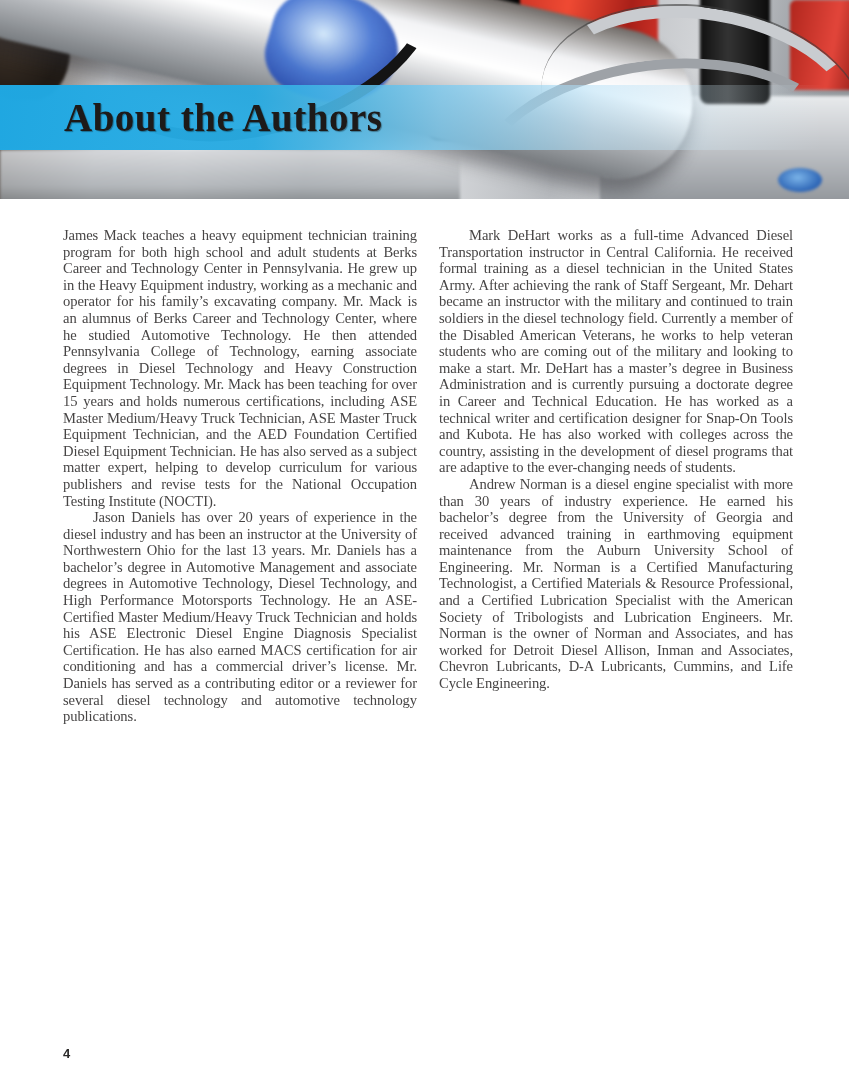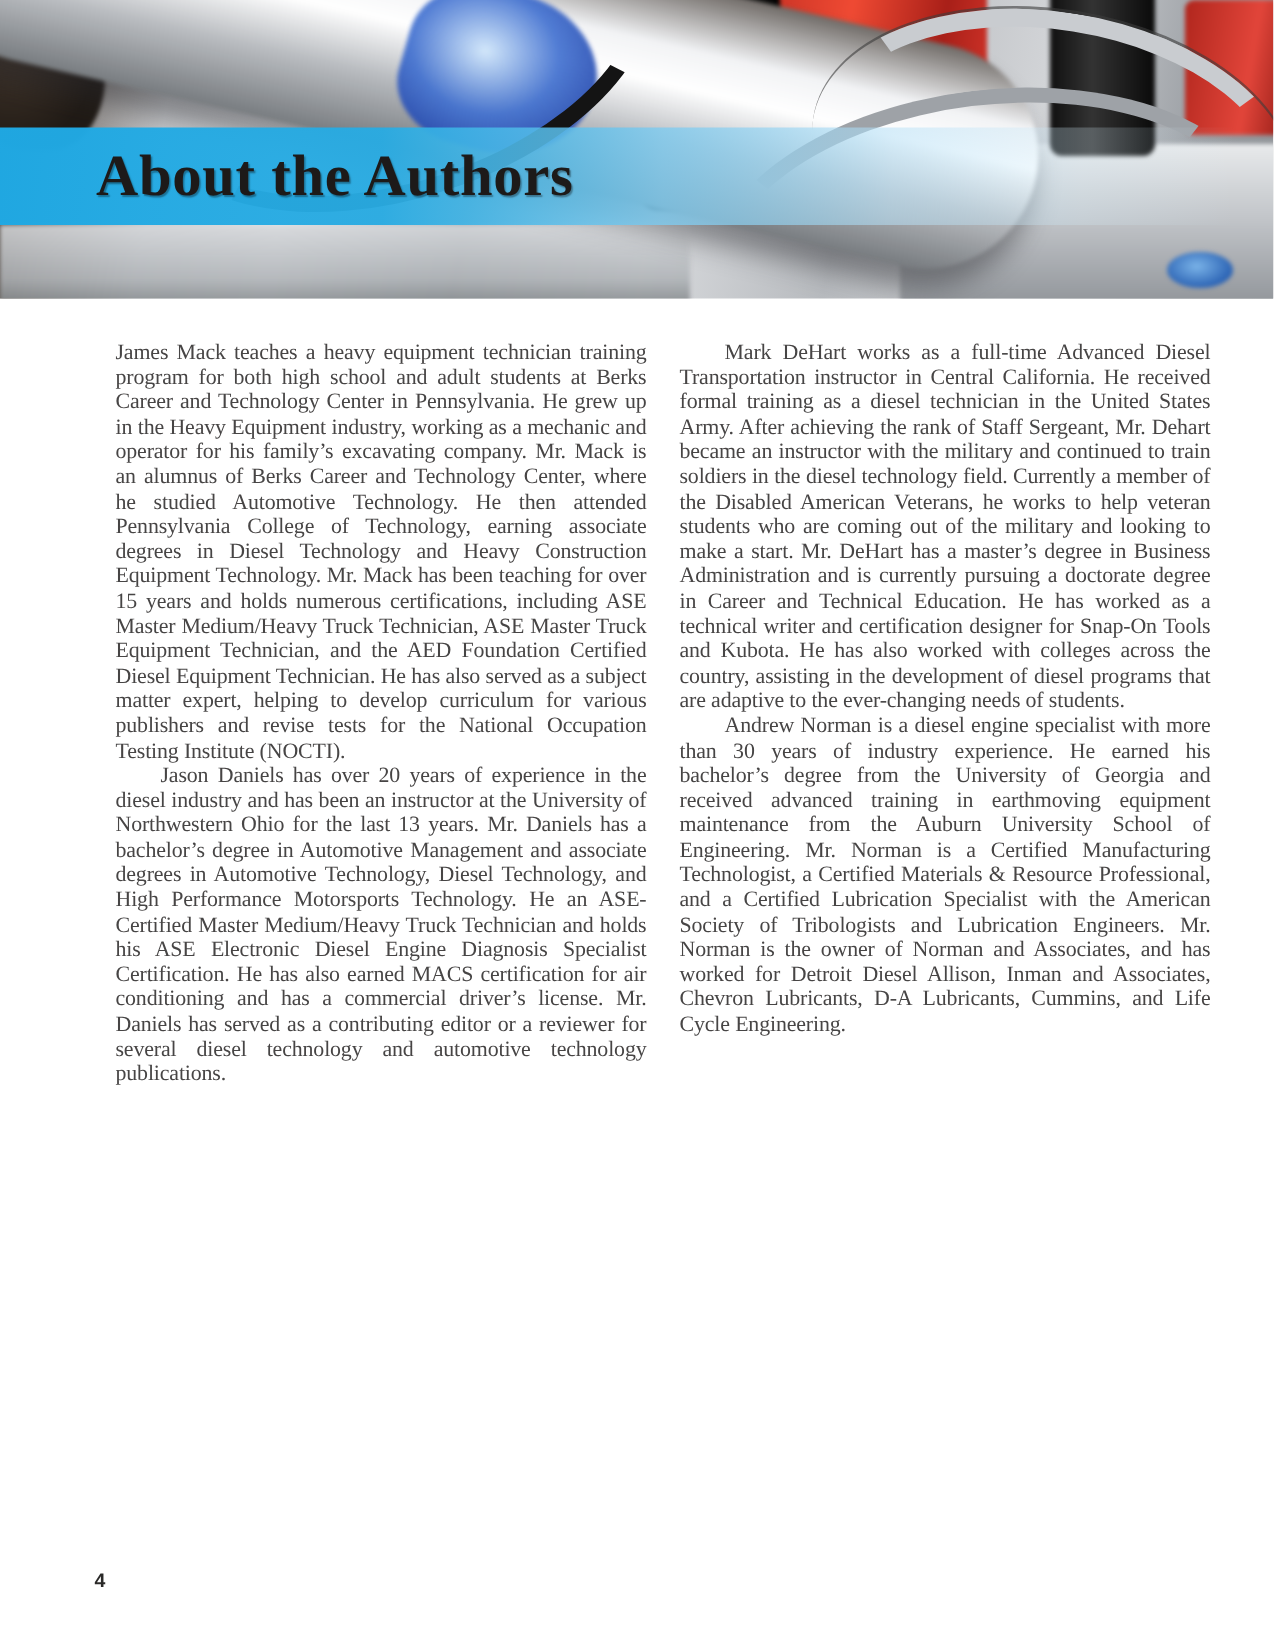--- a/index.html
+++ b/index.html
@@ -128,21 +128,21 @@
     font-weight: 700;
     color: #1d1a19;
     letter-spacing: 0.5px;
     text-shadow: 1px 1px 1px rgba(0,0,0,0.35);
     font-family: "Liberation Serif", serif;
   }
 
   
   .columns {
     position: absolute;
-    left: 77px; top: 227px;
+    left: 63px; top: 227px;
     width: 730px;
     display: flex;
     gap: 22px;
   }
   .col { flex: 1 1 0; }
   .col p {
     margin: 0;
     font-size: 14.6px;
     line-height: 16.6px;
     text-align: justify;

